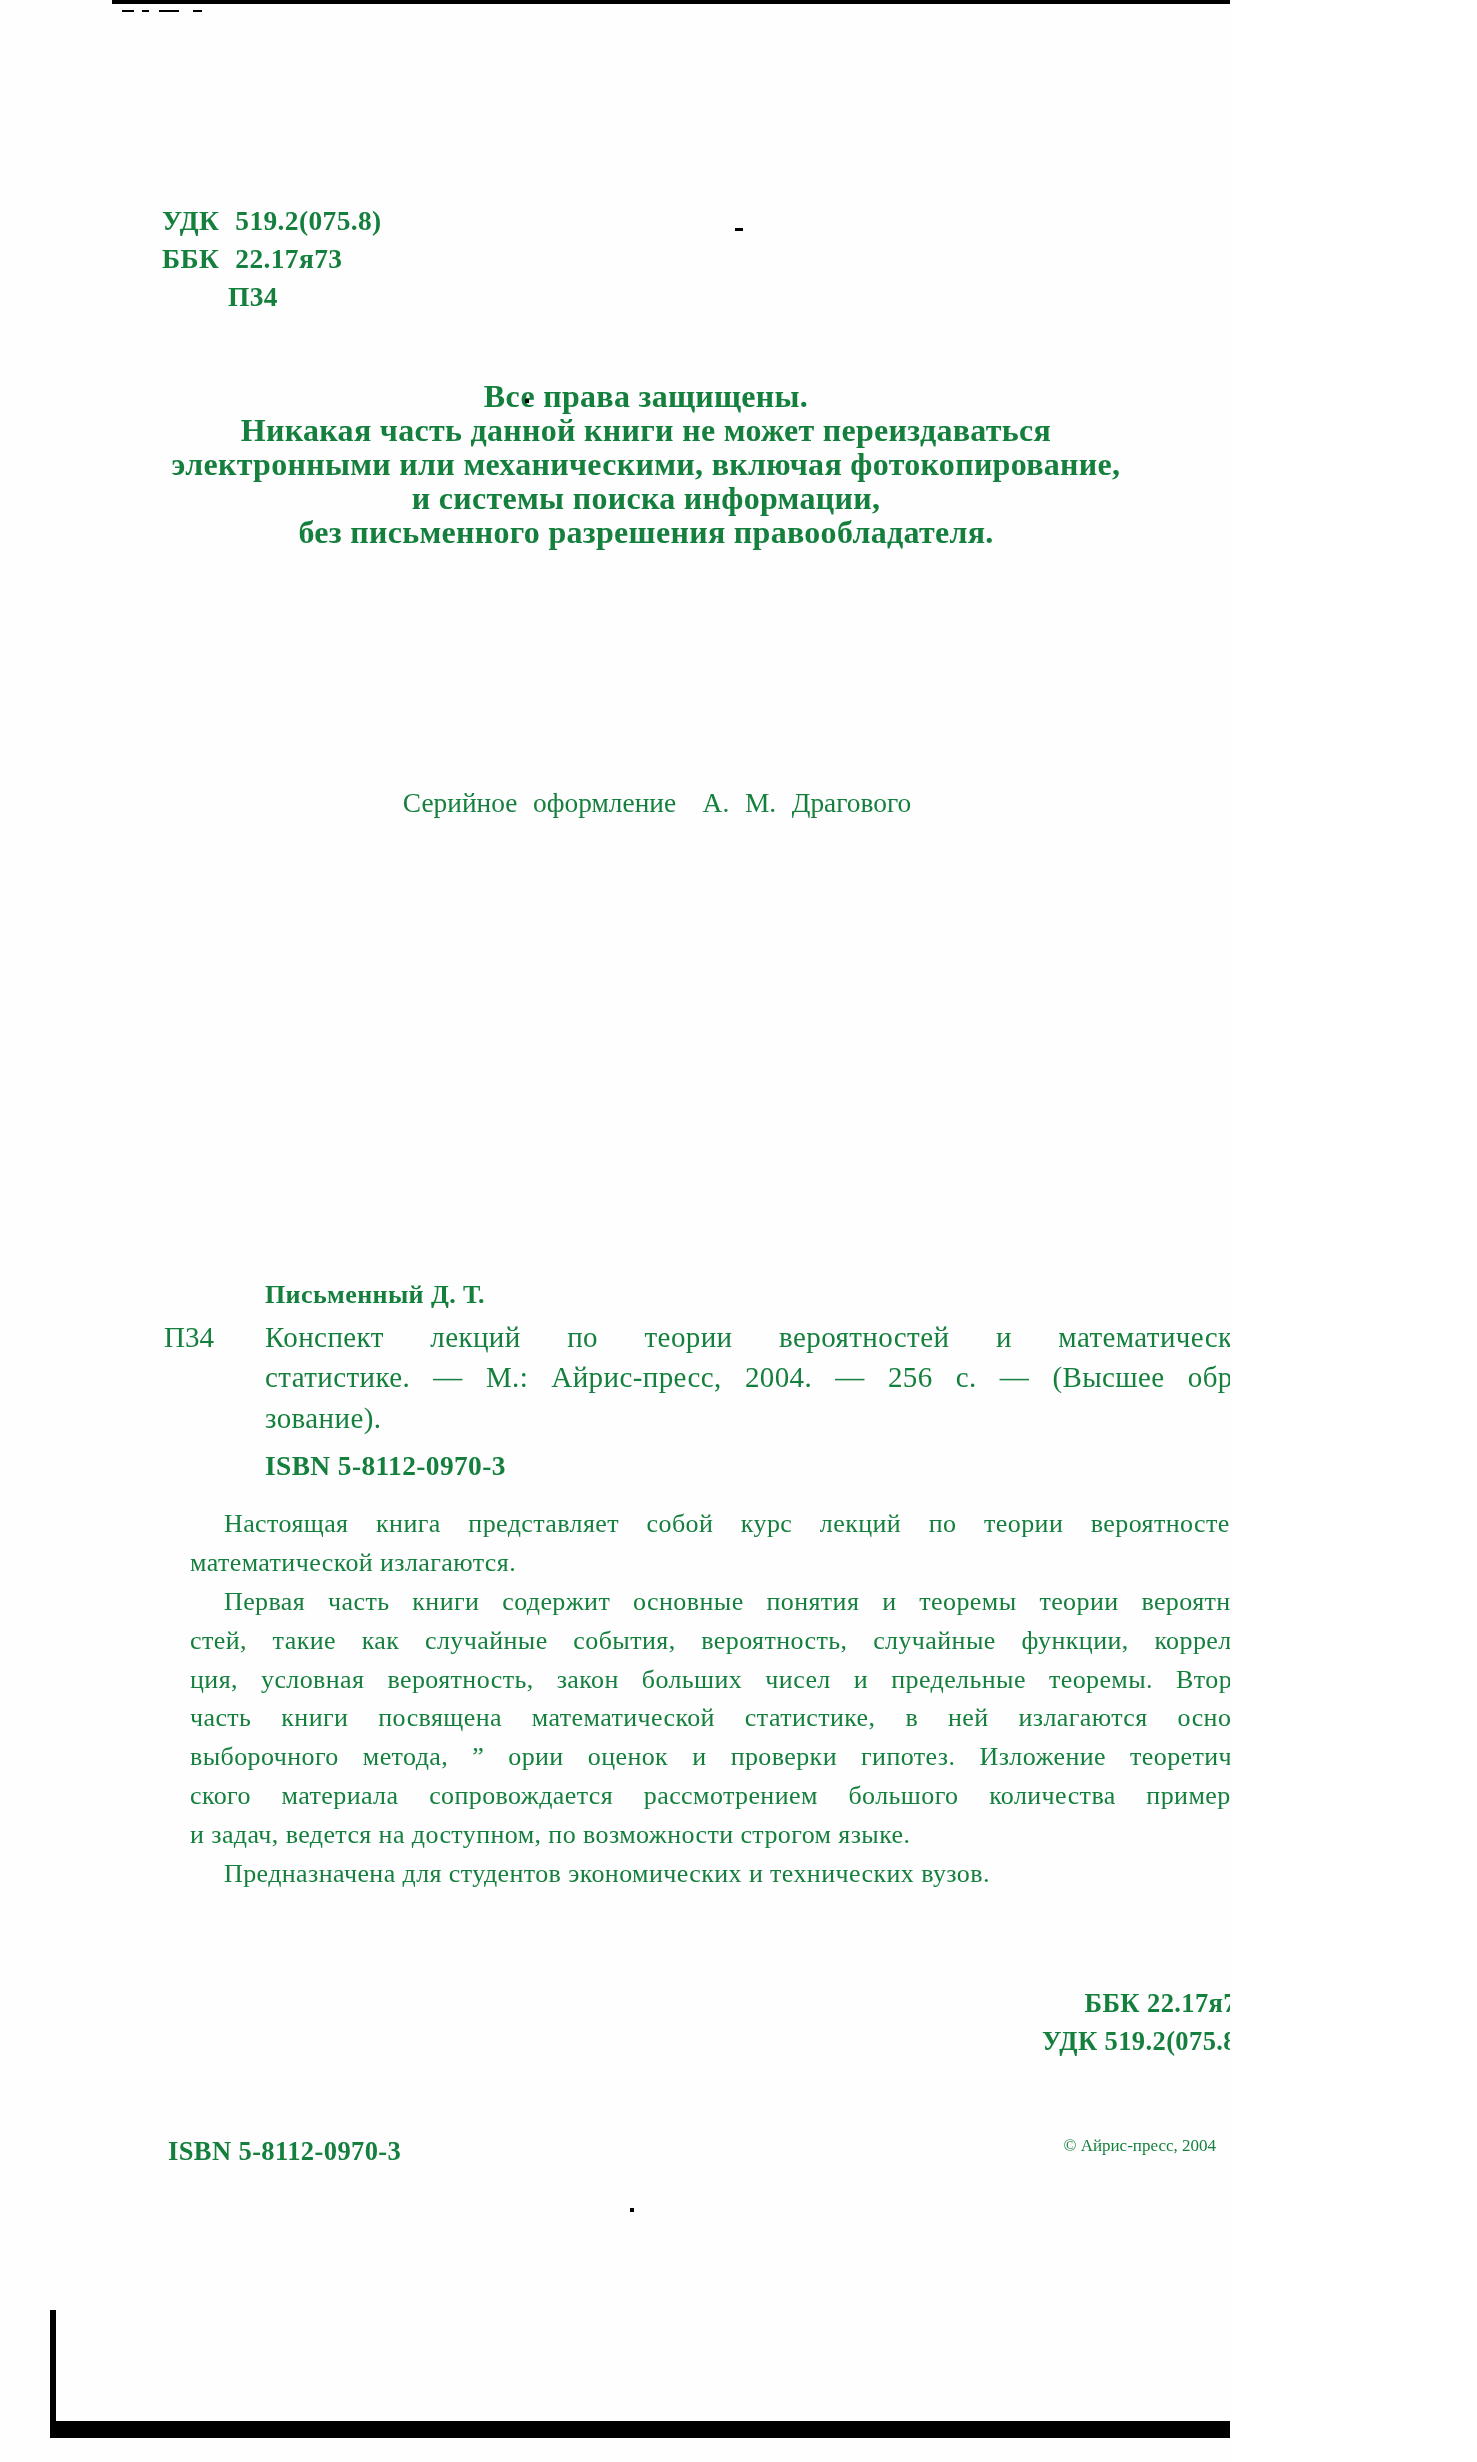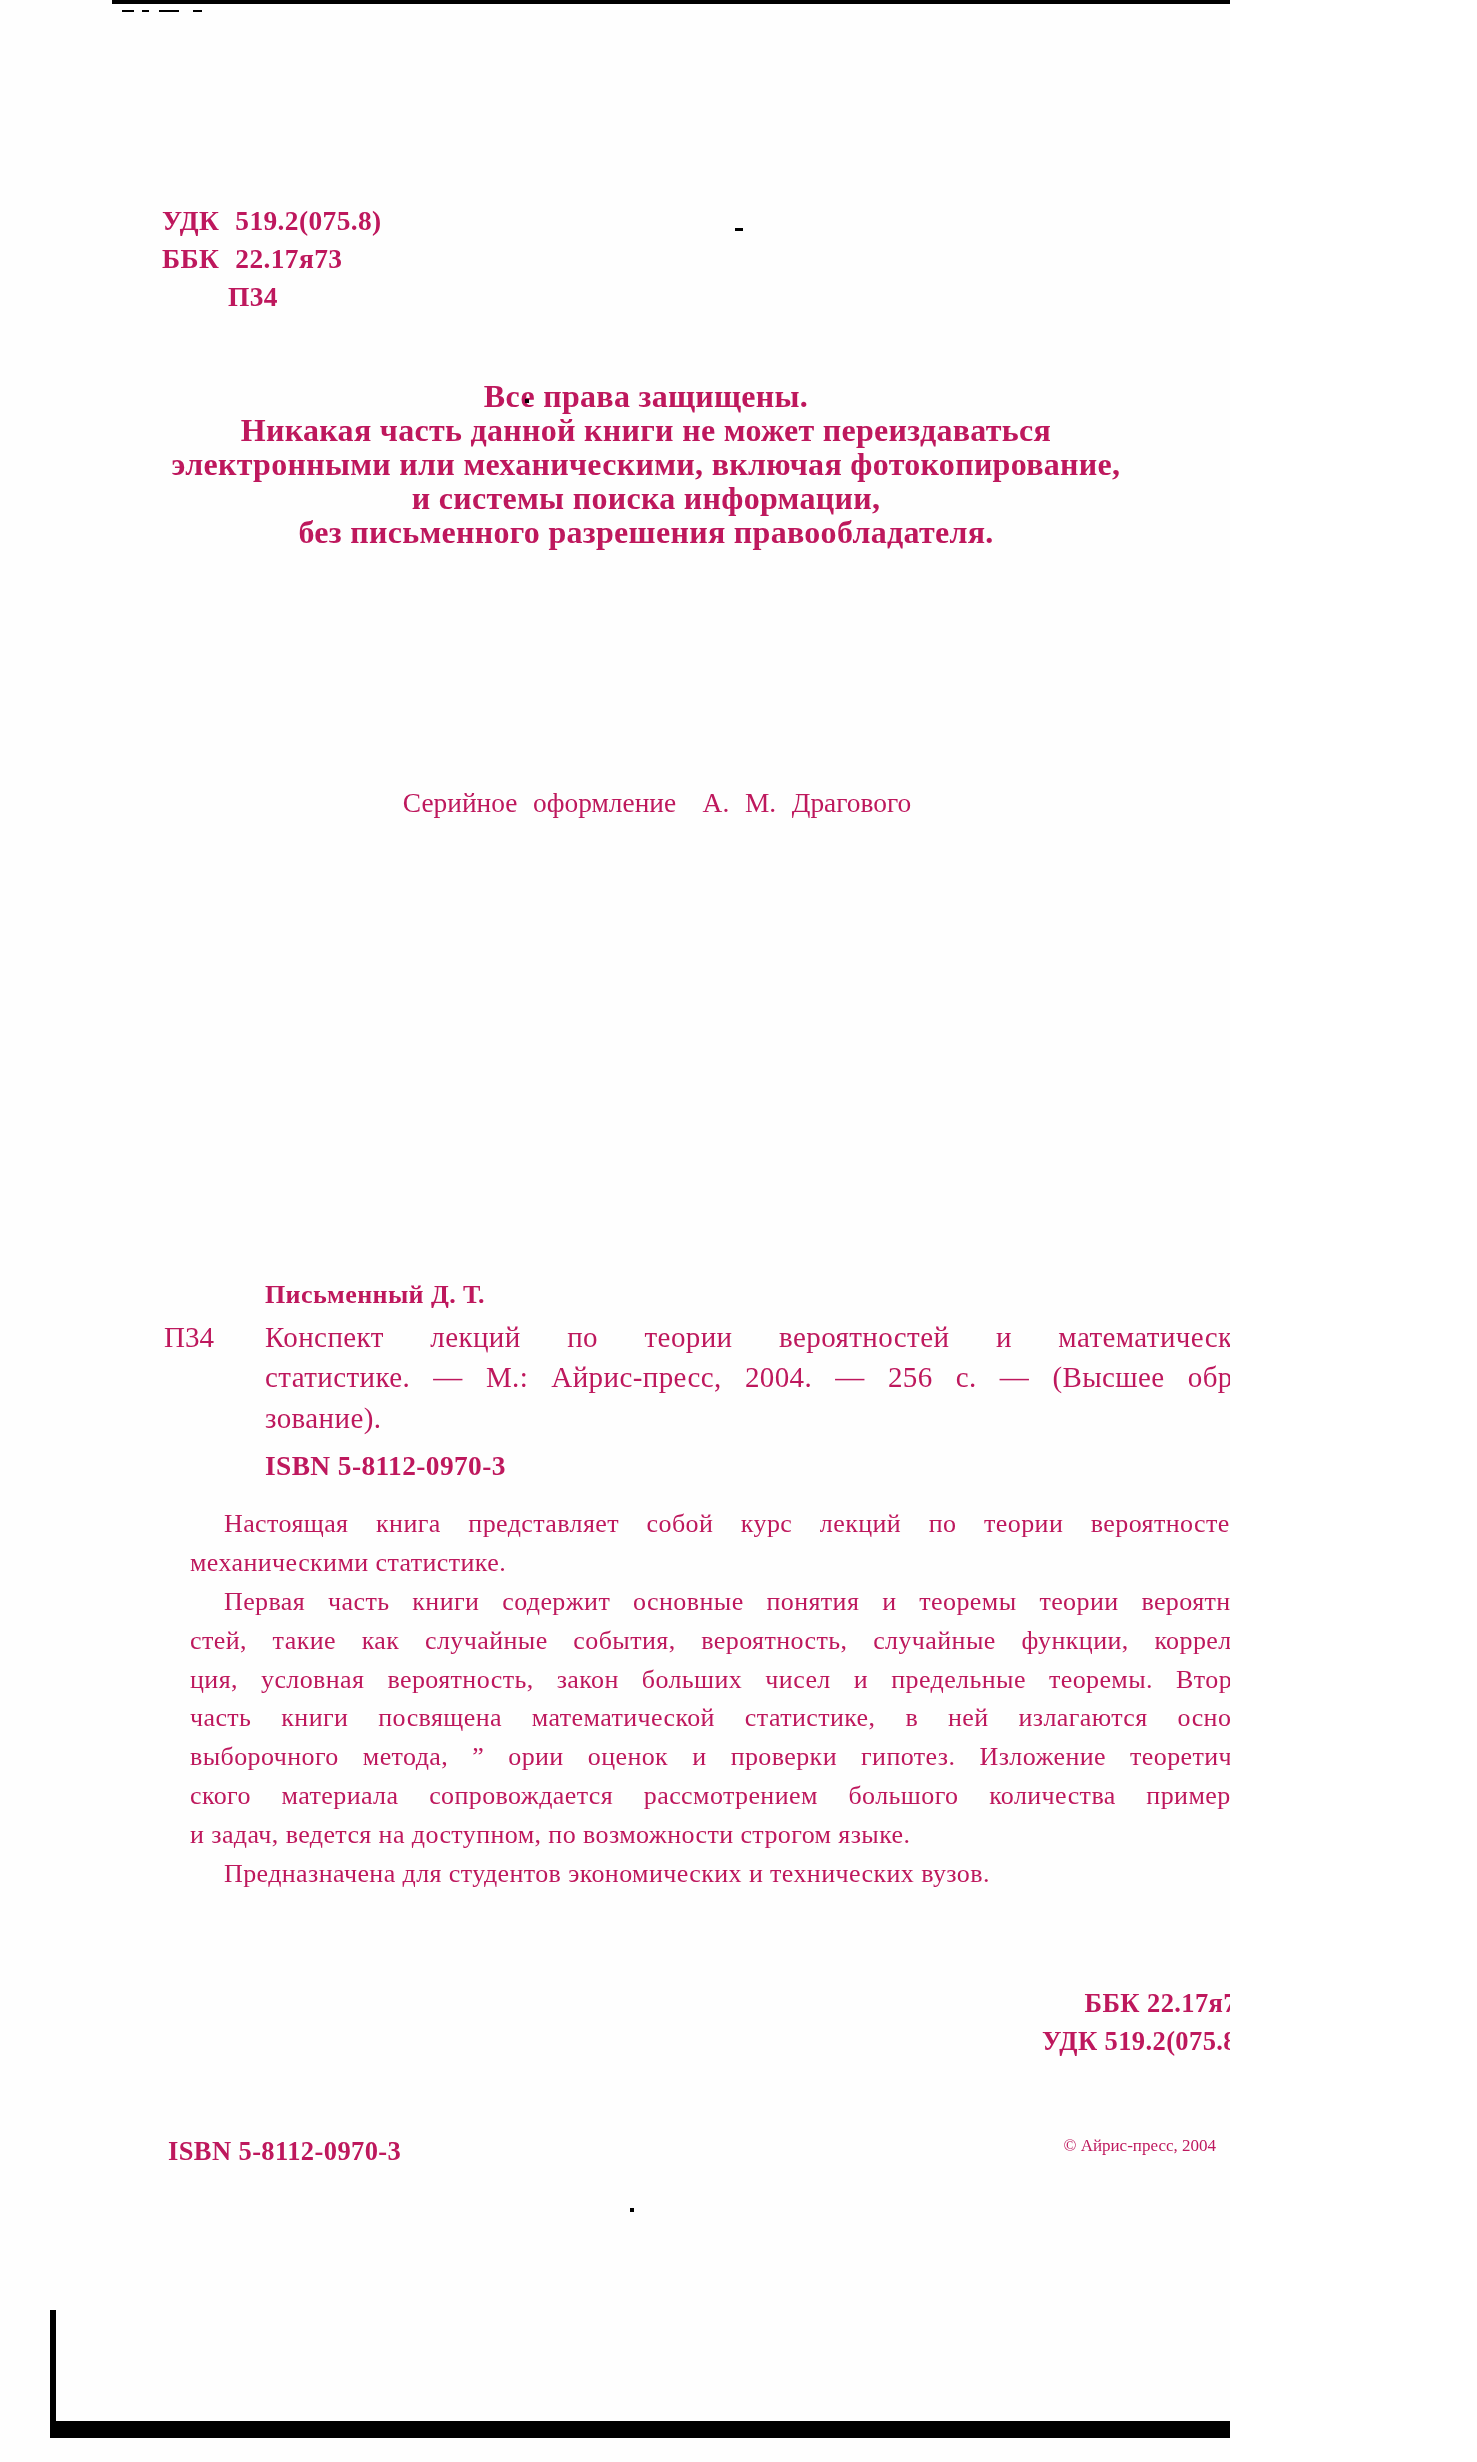--- a/index.html
+++ b/index.html
@@ -3,21 +3,21 @@
 <meta charset="utf-8">
 <style>
   html, body { margin: 0; padding: 0; background: #ffffff; }
   #page {
     position: relative;
     width: 1230px;
     height: 2462px;
     background: #fefefe;
     overflow: hidden;
     font-family: "Liberation Serif", "DejaVu Serif", serif;
-    color: #be185d;
+    color: #15803d;
   }
   .abs { position: absolute; }
   .nowrap { white-space: nowrap; }
 
   
   .hcode { font-size: 27.4px; font-weight: bold; word-spacing: 8.8px; letter-spacing: 0.4px; }
 
   
   .rights {
     text-align: center;
@@ -74,21 +74,21 @@
 
   <div class="abs rec-code nowrap" style="left:164px; top:1321px;">П34</div>
 
   <div class="abs rec-line jline" style="left:265px; right:-16px; top:1321px;">Конспект лекций по теории вероятностей и математическо</div>
   <div class="abs rec-line jline" style="left:265px; right:-16px; top:1361px;">статистике. — М.: Айрис-пресс, 2004. — 256 с. — (Высшее обра</div>
   <div class="abs rec-line nowrap" style="left:265px; top:1402px;">зование).</div>
 
   <div class="abs rec-isbn nowrap" style="left:265px; top:1451px;">ISBN 5-8112-0970-3</div>
 
   <div class="abs annot jline" style="left:224px; right:-14px; top:1509px;">Настоящая книга представляет собой курс лекций по теории вероятностей</div>
-  <div class="abs annot nowrap" style="left:190px; top:1548px;">механическими статистике.</div>
+  <div class="abs annot nowrap" style="left:190px; top:1548px;">математической излагаются.</div>
   <div class="abs annot jline" style="left:224px; right:-14px; top:1587px;">Первая часть книги содержит основные понятия и теоремы теории вероятно</div>
   <div class="abs annot jline" style="left:190px; right:-14px; top:1626px;">стей, такие как случайные события, вероятность, случайные функции, корреля</div>
   <div class="abs annot jline" style="left:190px; right:-14px; top:1665px;">ция, условная вероятность, закон больших чисел и предельные теоремы. Втора</div>
   <div class="abs annot jline" style="left:190px; right:-14px; top:1703px;">часть книги посвящена математической статистике, в ней излагаются основ</div>
   <div class="abs annot jline" style="left:190px; right:-14px; top:1742px;">выборочного метода, ” ории оценок и проверки гипотез. Изложение теоретиче</div>
   <div class="abs annot jline" style="left:190px; right:-14px; top:1781px;">ского материала сопровождается рассмотрением большого количества примеро</div>
   <div class="abs annot nowrap" style="left:190px; top:1820px;">и задач, ведется на доступном, по возможности строгом языке.</div>
   <div class="abs annot nowrap" style="left:224px; top:1859px;">Предназначена для студентов экономических и технических вузов.</div>
 
   <div class="abs foot-code nowrap" style="right:-7px; top:1988px;">ББК 22.17я7</div>

